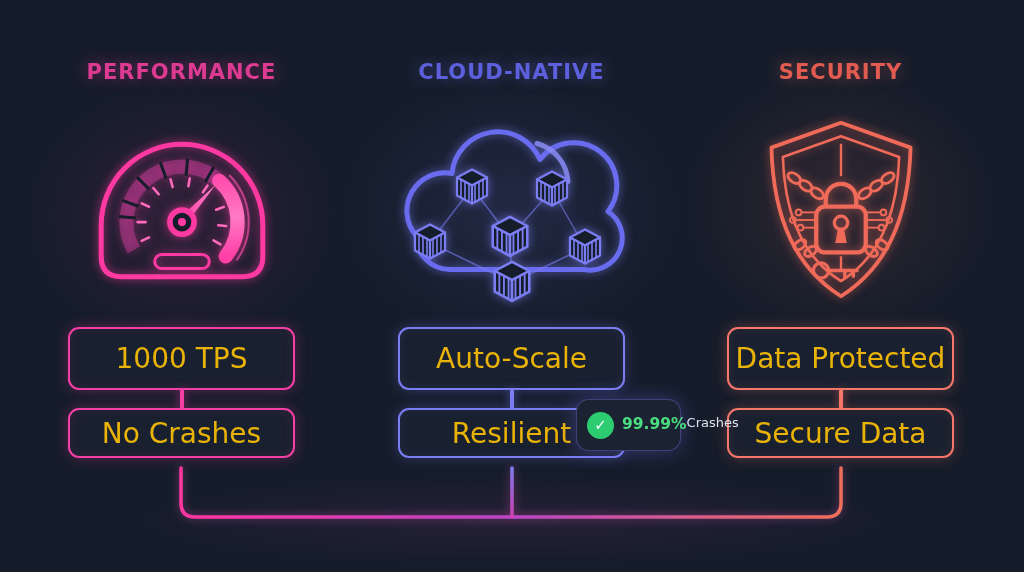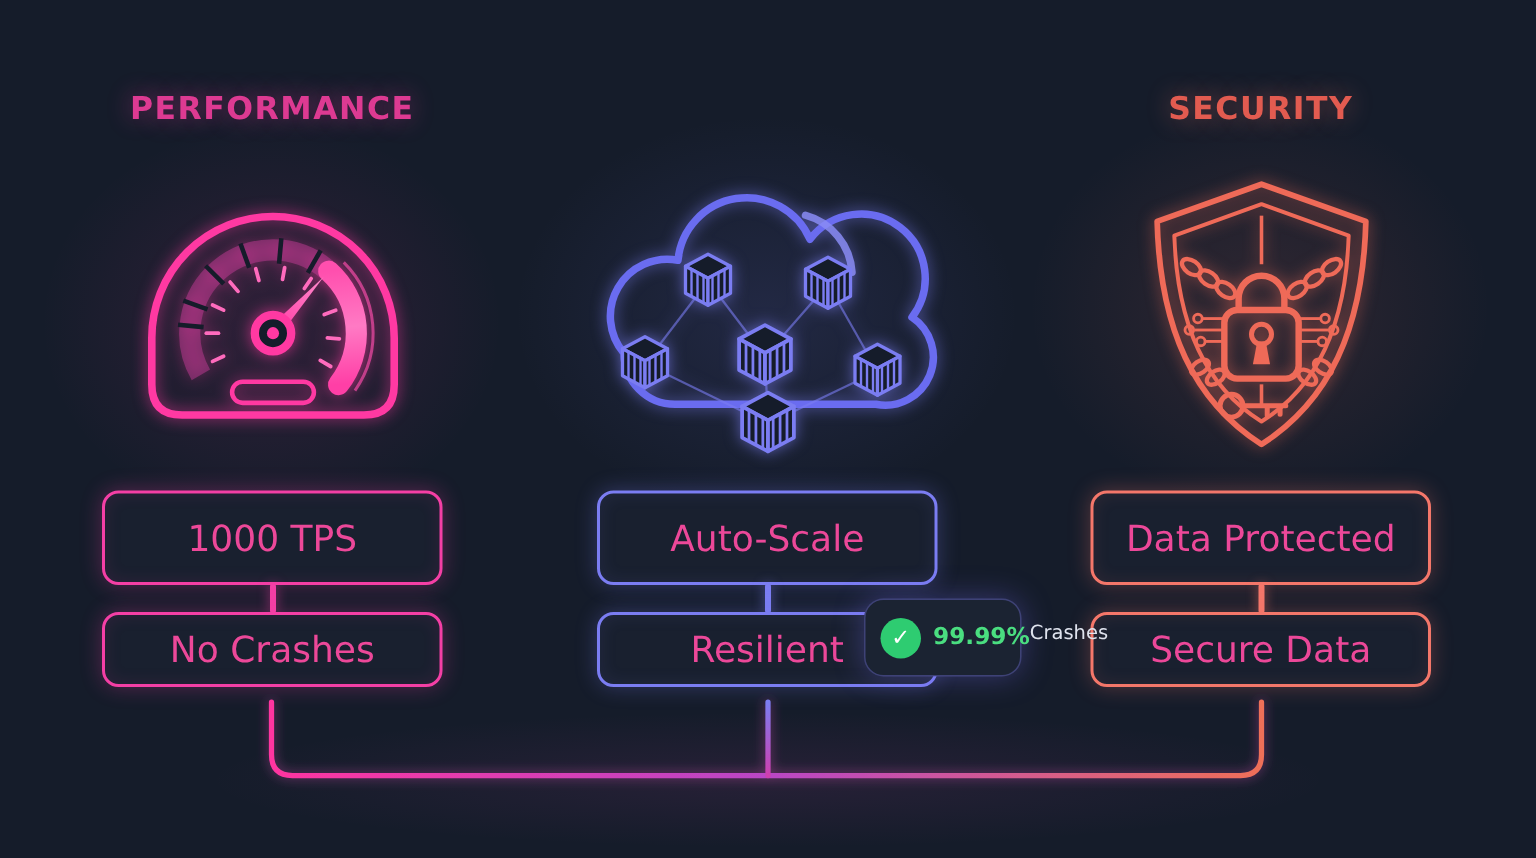--- a/index.html
+++ b/index.html
@@ -32,21 +32,21 @@
     display:flex;align-items:center;justify-content:center;}
   .icon-wrap svg{display:block;}
   .glow-pink{filter:drop-shadow(0 0 5px rgba(255,57,162,0.65));}
   .glow-purple{filter:drop-shadow(0 0 5px rgba(122,124,240,0.65));}
   .glow-coral{filter:drop-shadow(0 0 5px rgba(240,106,88,0.6));}
 
   .nbox{
     position:absolute;left:40px;width:227px;box-sizing:border-box;
     border-radius:11px;background:#19202f;
     display:flex;align-items:center;justify-content:center;
-    color:#ec4899;font-size:24px;font-weight:400;
+    color:#eab308;font-size:28px;font-weight:400;
   }
   .nbox.row1{top:327px;height:63px;}
   .nbox.row2{top:408px;height:50px;}
   .nbox.pink{border:2.5px solid #f43fa5;box-shadow:0 0 14px rgba(244,63,165,0.30), inset 0 0 12px rgba(244,63,165,0.10);}
   .nbox.purple{border:2.5px solid #7b7df2;box-shadow:0 0 14px rgba(123,125,242,0.30), inset 0 0 12px rgba(123,125,242,0.10);}
   .nbox.coral{border:2.5px solid #f4776a;box-shadow:0 0 14px rgba(244,119,106,0.30), inset 0 0 12px rgba(244,119,106,0.10);}
 
   .vlink{position:absolute;top:389px;left:152px;width:3.5px;height:20px;border-radius:2px;}
   .vlink.pink{background:#f43fa5;box-shadow:0 0 8px rgba(244,63,165,0.6);}
   .vlink.purple{background:#7b7df2;box-shadow:0 0 8px rgba(123,125,242,0.6);}
@@ -124,20 +124,21 @@
 
         <rect x="73" y="124" width="54" height="14" rx="7" stroke="#ff39a2" stroke-width="3"></rect>
       </svg>
     </div>
     <div class="nbox pink row1">1000 TPS</div>
     <div class="vlink pink"></div>
     <div class="nbox pink row2">No Crashes</div>
   </div>
 
   <div class="column col-cloud">
+    <div class="heading purple">CLOUD-NATIVE</div>
     <div class="icon-wrap glow-purple">
       <svg width="240" height="188" viewBox="0 0 240 185" fill="none">
         <defs>
           <g id="cube" stroke="#7b7df2" stroke-width="2.2" stroke-linejoin="round" fill="#151c2a">
             <path d="M 0 -18 L 15 -10 L 0 -2 L -15 -10 Z"></path>
             <path d="M -15 -10 L 0 -2 L 0 16 L -15 8 Z"></path>
             <path d="M 0 -2 L 15 -10 L 15 8 L 0 16 Z"></path>
             <g stroke-width="1.6">
               <path d="M -11 -7.9 L -11 10.1"></path>
                 <path d="M -7 -5.7 L -7 12.3"></path>

